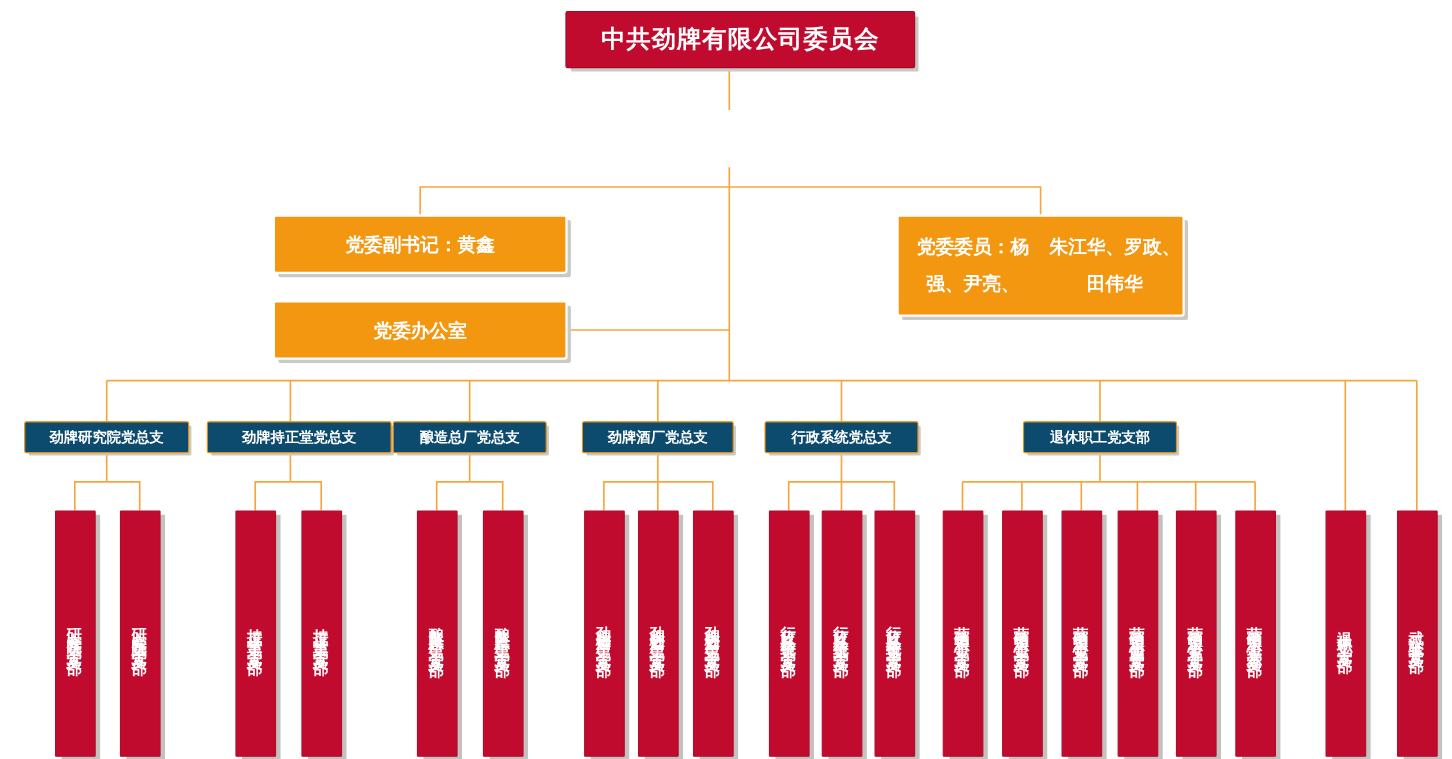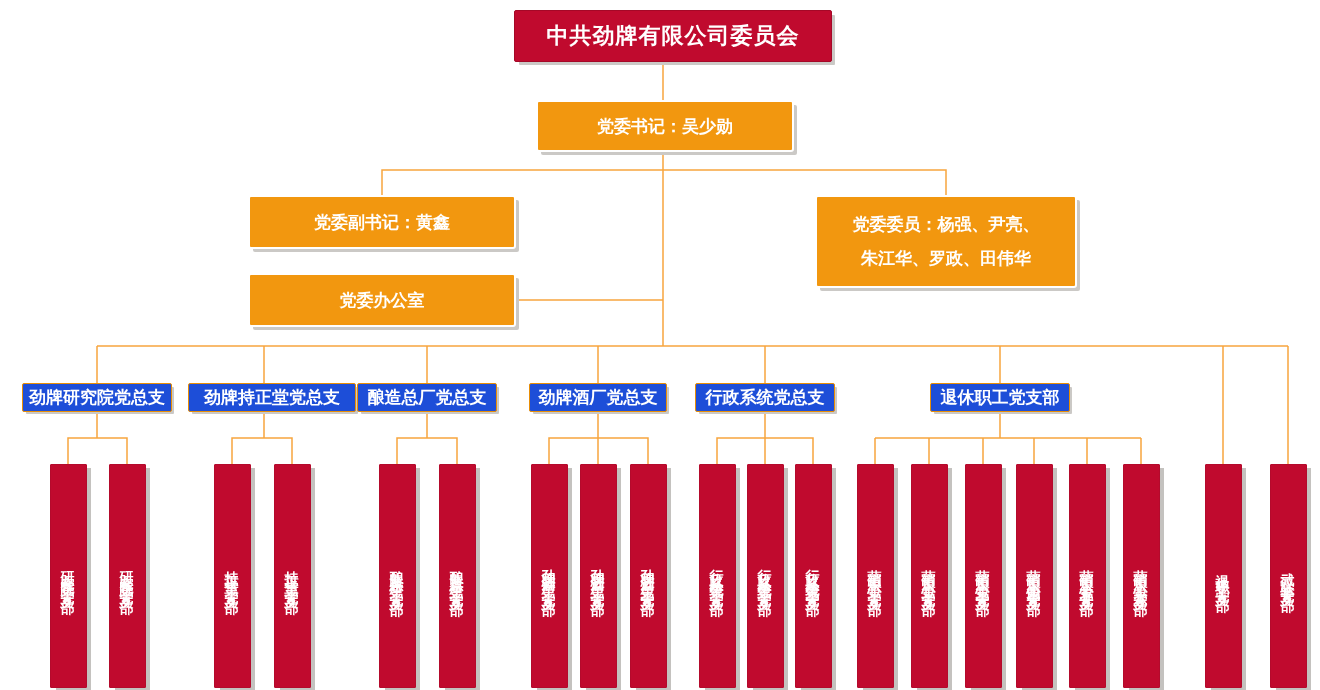--- a/index.html
+++ b/index.html
@@ -16,25 +16,25 @@
   .root-box{
     background:#C00A2E;border:1px solid #A50827;
     box-shadow:4px 4px 0 -1px #cbc9c6;
     font-size:22px;letter-spacing:1px;border-radius:2px;margin-left:12px;
   }
   .orange-box{
     background:#F2970F;border:2px solid #ffffff;
     box-shadow:4px 4px 0 -1px #cbc9c6;
     font-size:17px;border-radius:3px;
   }
-  .orange-box.multi{flex-direction:column;line-height:1.95;}
+  .orange-box.multi{flex-direction:row;line-height:1.95;}
   .branch-box{
-    background:#1d4ed8;border:1px solid #E88E06;
+    background:#0c4a6e;border:1px solid #E88E06;
     box-shadow:3px 3px 0 -1px #cbc9c6;
-    font-size:17px;border-radius:2px;
+    font-size:13px;border-radius:2px;
     top:383px;height:29px;
   }
   .col{
     position:absolute;top:464px;width:37px;height:224px;
     background:#C00A2E;border:1px solid #B40A2C;
     box-shadow:5px 3px 0 -1px #c4c2bf;
     box-sizing:border-box;border-radius:1px;
     display:flex;align-items:center;justify-content:center;
     color:#ffffff;font-weight:bold;font-size:14px;
     writing-mode:vertical-rl;text-orientation:upright;letter-spacing:4px;
@@ -58,21 +58,20 @@
       <path d="M264 412 V438 M232 464 V438 H292 V464"></path>
       <path d="M427 412 V438 M397 464 V438 H457 V464"></path>
       <path d="M598 412 V464 M549 464 V438 H648 V464"></path>
       <path d="M765 412 V464 M717 464 V438 H813 V464"></path>
       <path d="M1000 412 V438 M875 438 H1141 M875 438 V464 M929 438 V464 M983 438 V464 M1034 438 V464 M1087 438 V464 M1141 438 V464"></path>
     </g>
   </svg>
 
   <div class="node root-box" style="left:502px;top:10px;width:318px;height:52px">中共劲牌有限公司委员会</div>
 
-  <div class="node orange-box" style="left:536px;top:100px;width:258px;height:52px">党委书记：吴少勋</div>
 
   <div class="node orange-box" style="left:248px;top:195px;width:268px;height:54px">党委副书记：黄鑫</div>
 
   <div class="node orange-box multi" style="left:815px;top:195px;width:262px;height:93px">
     <div>党委委员：杨强、尹亮、</div>
     <div>朱江华、罗政、田伟华</div>
   </div>
 
   <div class="node orange-box" style="left:248px;top:273px;width:268px;height:54px">党委办公室</div>
 

